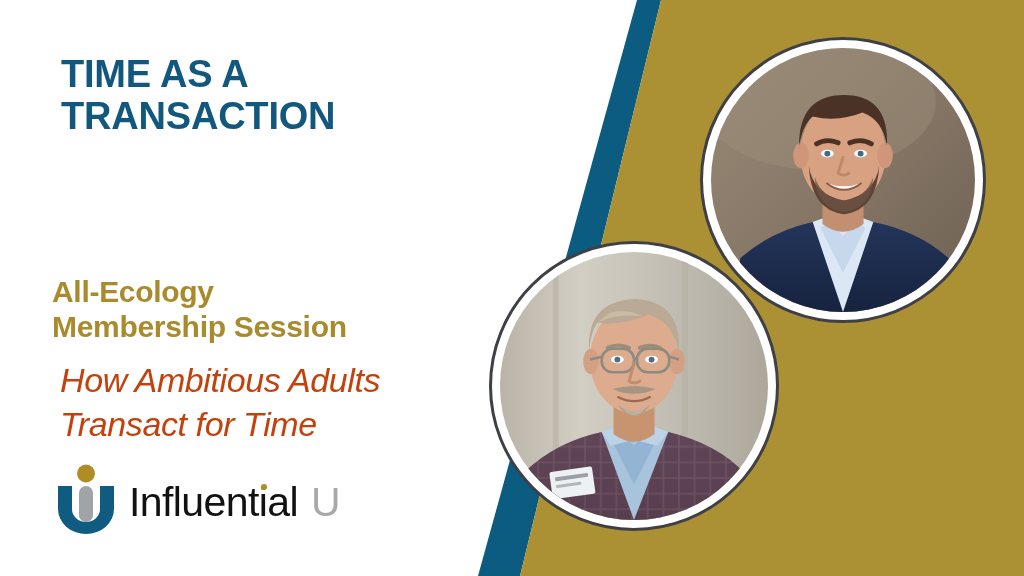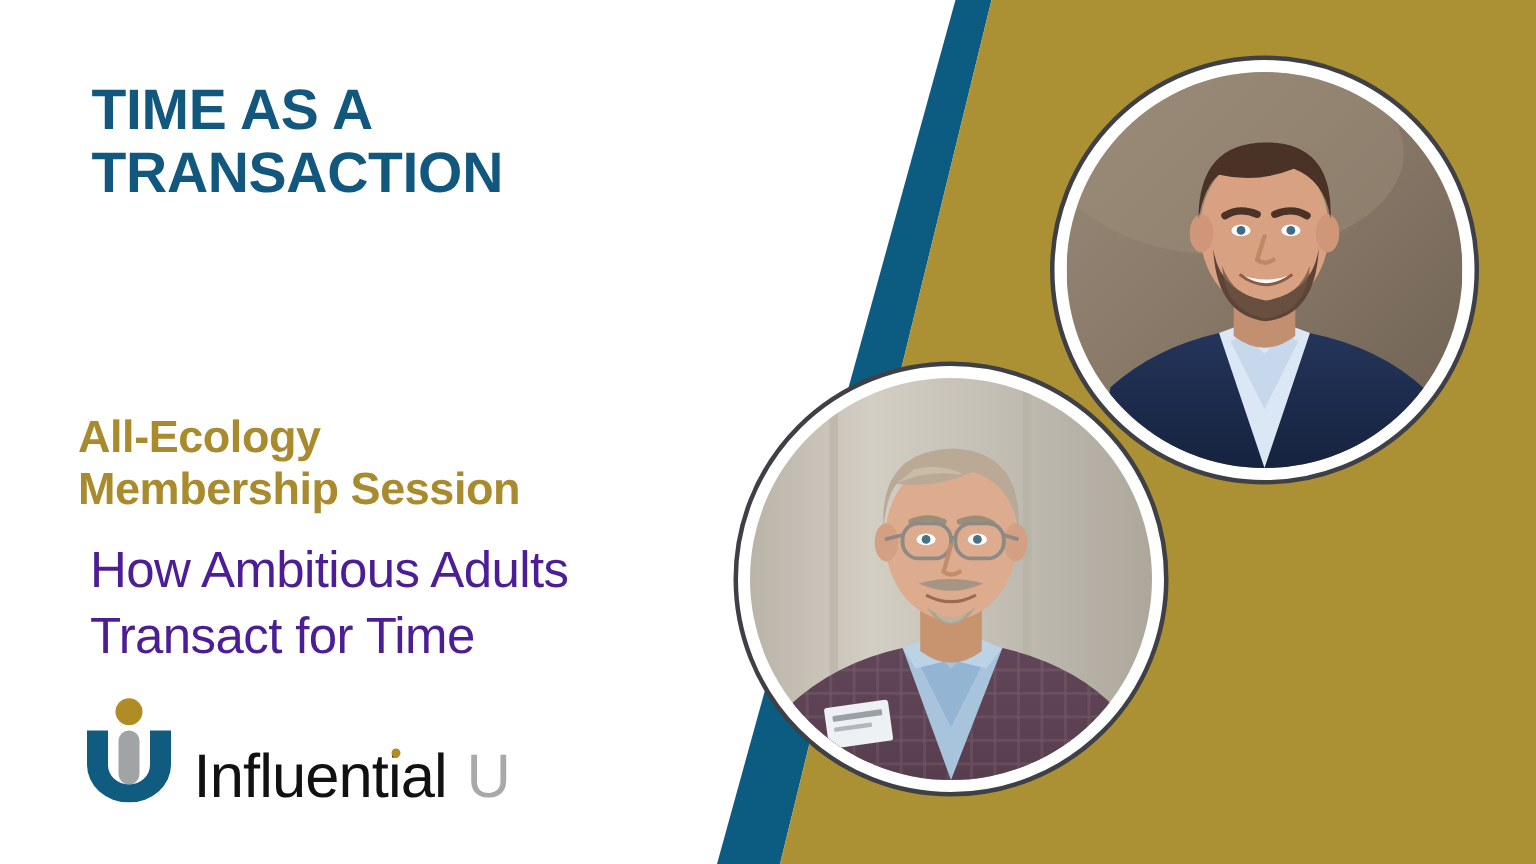--- a/index.html
+++ b/index.html
@@ -62,37 +62,38 @@
     letter-spacing: -0.3px;
     white-space: pre-line;
     margin: 0;
   }
 
   .session-subheading {
     position: absolute;
     left: 60px;
     top: 358px;
     width: 460px;
-    color: #4c1d95;
+    color: #c2410c;
     font-size: 34px;
     line-height: 44px;
     font-weight: normal;
     letter-spacing: -0.4px;
     white-space: pre-line;
     margin: 0;
+    font-style: italic;
   }
 
   
   .logo {
     position: absolute;
     left: 55px;
     top: 463px;
     height: 72px;
     display: flex;
-    align-items: flex-end;
+    align-items: center;
   }
   .logo-mark {
     width: 62px;
     height: 70px;
     flex: 0 0 auto;
   }
   .logo-wordmark {
     margin-left: 12px;
     font-size: 41px;
     line-height: 41px;

